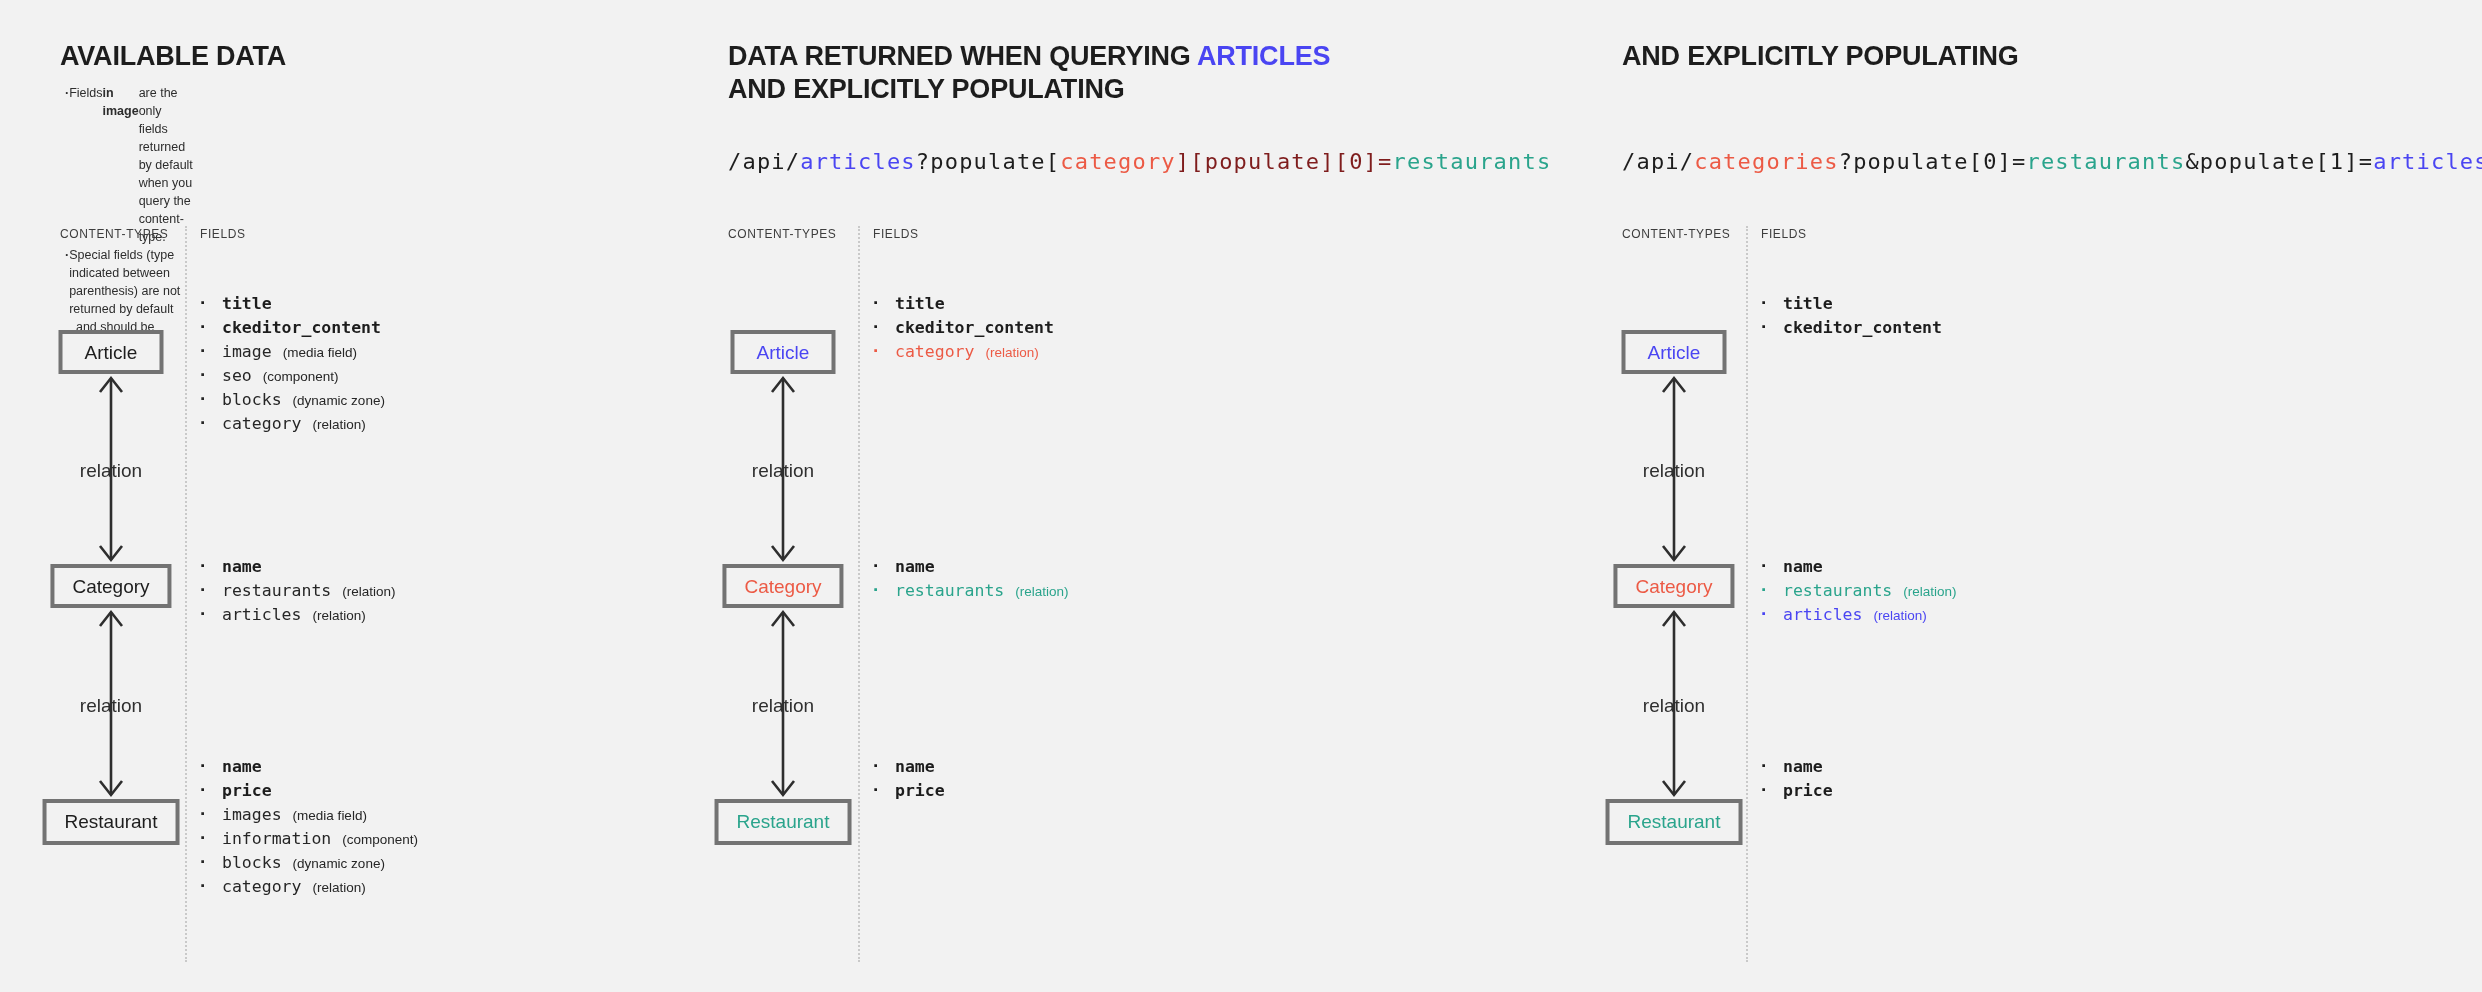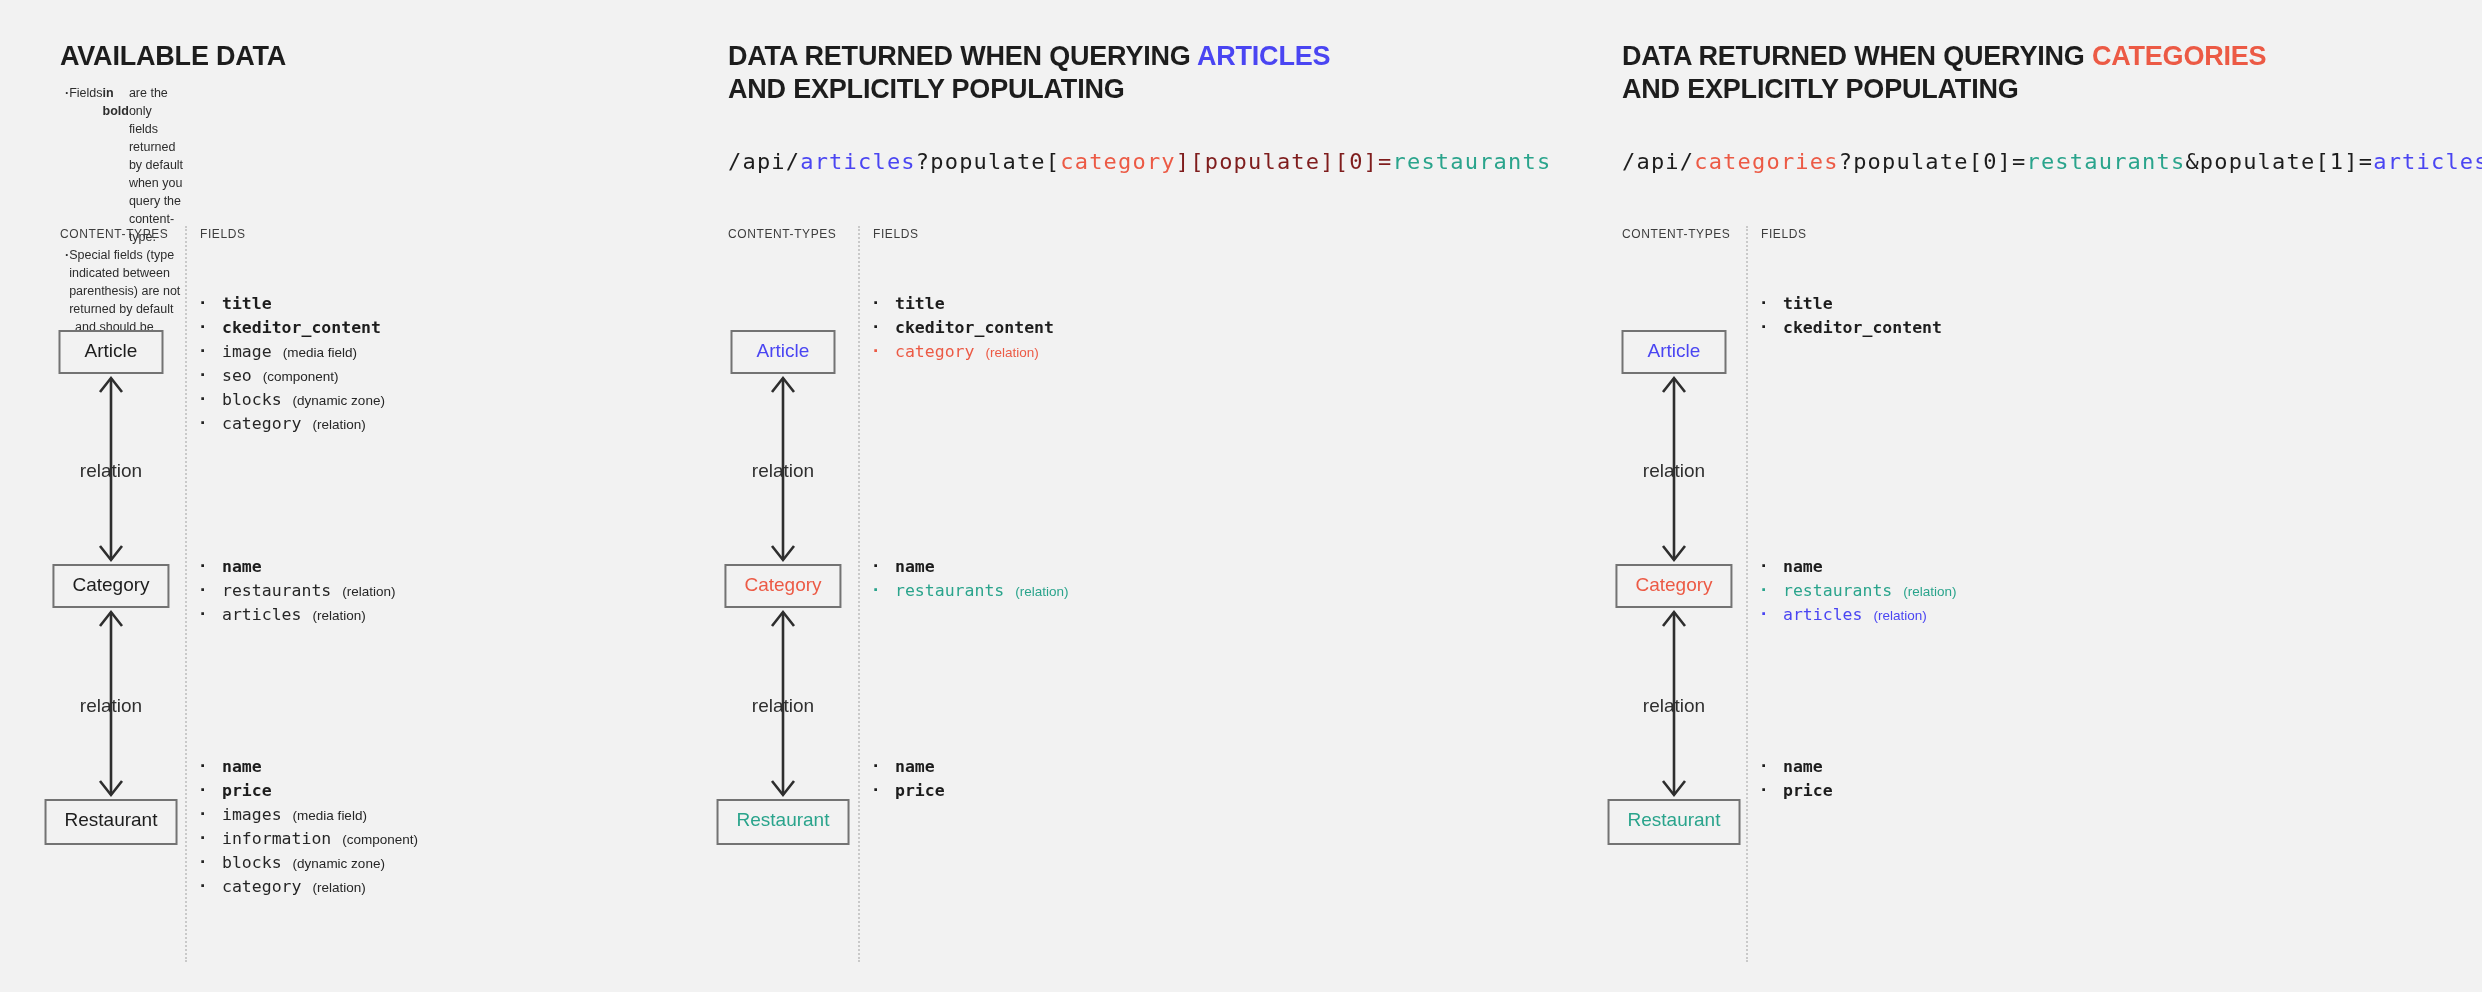--- a/index.html
+++ b/index.html
@@ -7,21 +7,21 @@
           font-family:"Liberation Sans",sans-serif;color:#1d1d1d;}
   .abs{position:absolute;}
   .heading{position:absolute;font-weight:700;font-size:27px;line-height:33px;letter-spacing:-0.2px;white-space:nowrap;}
   .notes{position:absolute;font-size:12.5px;line-height:18px;color:#2d2d2d;}
   .note-row{display:flex;align-items:baseline;}
   .note-bullet{width:13px;text-align:left;font-weight:700;color:#2d2d2d;}
   .note-indent{width:13px;}
   .api-url{position:absolute;font-family:"DejaVu Sans Mono",monospace;font-size:22px;letter-spacing:1.2px;white-space:nowrap;}
   .panel-label{position:absolute;font-size:12px;letter-spacing:0.6px;color:#3d3d3d;white-space:nowrap;}
   .divider{position:absolute;width:0;border-left:2px dotted #c9c9c9;}
-  .ct-box{position:absolute;transform:translateX(-50%);box-sizing:border-box;border:2px solid #737373;
+  .ct-box{position:absolute;transform:translateX(-50%);box-sizing:border-box;border:4px solid #737373;
           background:#f2f2f2;min-width:105px;padding:8px 18px;text-align:center;font-size:19px;white-space:nowrap;}
   .relation-label{position:absolute;transform:translateX(-50%);font-size:19px;color:#2f2f2f;}
   .field-group{position:absolute;font-size:17px;line-height:24px;white-space:nowrap;}
   .field-row{display:flex;align-items:baseline;height:24px;}
   .field-bullet{width:22px;font-size:19px;font-weight:700;}
   .field-name{font-family:"DejaVu Sans Mono",monospace;font-size:16.5px;}
   .field-name.bold{font-weight:700;}
   .field-type{font-size:13.5px;margin-left:11px;}
   svg{display:block;}
 </style>
@@ -30,21 +30,21 @@
 
 <div id="canvas">
     <div class="abs" style="left: 0px; top: 0px; width: 0px; height: 0px;">
       <div class="heading" style="left: 60px; top: 40px;">
         <div class="heading-line"><span style="color: rgb(29, 29, 29);">AVAILABLE DATA</span></div>
       </div>
       <div class="notes" style="left: 65px; top: 84px;">
         <div class="note-row">
           <span class="note-bullet">·</span>
           <span>Fields </span>
-          <span style="font-weight: 700;">in bold</span>
+          <span style="font-weight: 700;">in image</span>
           <span> are the only fields returned by default when you query the content-type.</span>
         </div>
         <div class="note-row">
           <span class="note-bullet">·</span>
           <span>Special fields (type indicated between parenthesis) are not returned by default</span>
         </div>
         <div class="note-row">
           <span class="note-indent"></span>
           <span>and should be populated.</span>
         </div>
@@ -200,21 +200,20 @@
           <span class="field-name bold" style="color: rgb(29, 29, 29);">name</span>
         </div>
         <div class="field-row">
           <span class="field-bullet" style="color: rgb(29, 29, 29);">·</span>
           <span class="field-name bold" style="color: rgb(29, 29, 29);">price</span>
         </div>
       </div>
     </div>
     <div class="abs" style="left: 0px; top: 0px; width: 0px; height: 0px;">
       <div class="heading" style="left: 1622px; top: 40px;">
-        <div class="heading-line"><span style="color: rgb(29, 29, 29);">DATA RETURNED WHEN QUERYING </span><span style="color: rgb(236, 90, 69);">CATEGORIES</span></div>
         <div class="heading-line"><span style="color: rgb(29, 29, 29);">AND EXPLICITLY POPULATING</span></div>
       </div>
       <div class="api-url" style="left: 1622px; top: 149px;"><span style="color: rgb(29, 29, 29);">/api/</span><span style="color: rgb(236, 90, 69);">categories</span><span style="color: rgb(29, 29, 29);">?populate[0]=</span><span style="color: rgb(42, 164, 140);">restaurants</span><span style="color: rgb(29, 29, 29);">&amp;populate[1]=</span><span style="color: rgb(74, 69, 242);">articles</span></div>
       <div class="panel-label" style="left: 1622px; top: 227px;">CONTENT-TYPES</div>
       <div class="panel-label" style="left: 1761px; top: 227px;">FIELDS</div>
       <div class="divider" style="left: 1746px; top: 226px; height: 736px;"></div>
       <svg width="48" height="190" style="position: absolute; left: 1650px; top: 374px; overflow: visible;">
         <line x1="24" y1="4" x2="24" y2="186" stroke="#2e2e2e" stroke-width="2.6"></line>
         <polyline points="13,18 24,4 35,18" fill="none" stroke="#2e2e2e" stroke-width="2.6" stroke-linejoin="miter"></polyline>
         <polyline points="13,172 24,186 35,172" fill="none" stroke="#2e2e2e" stroke-width="2.6" stroke-linejoin="miter"></polyline>

